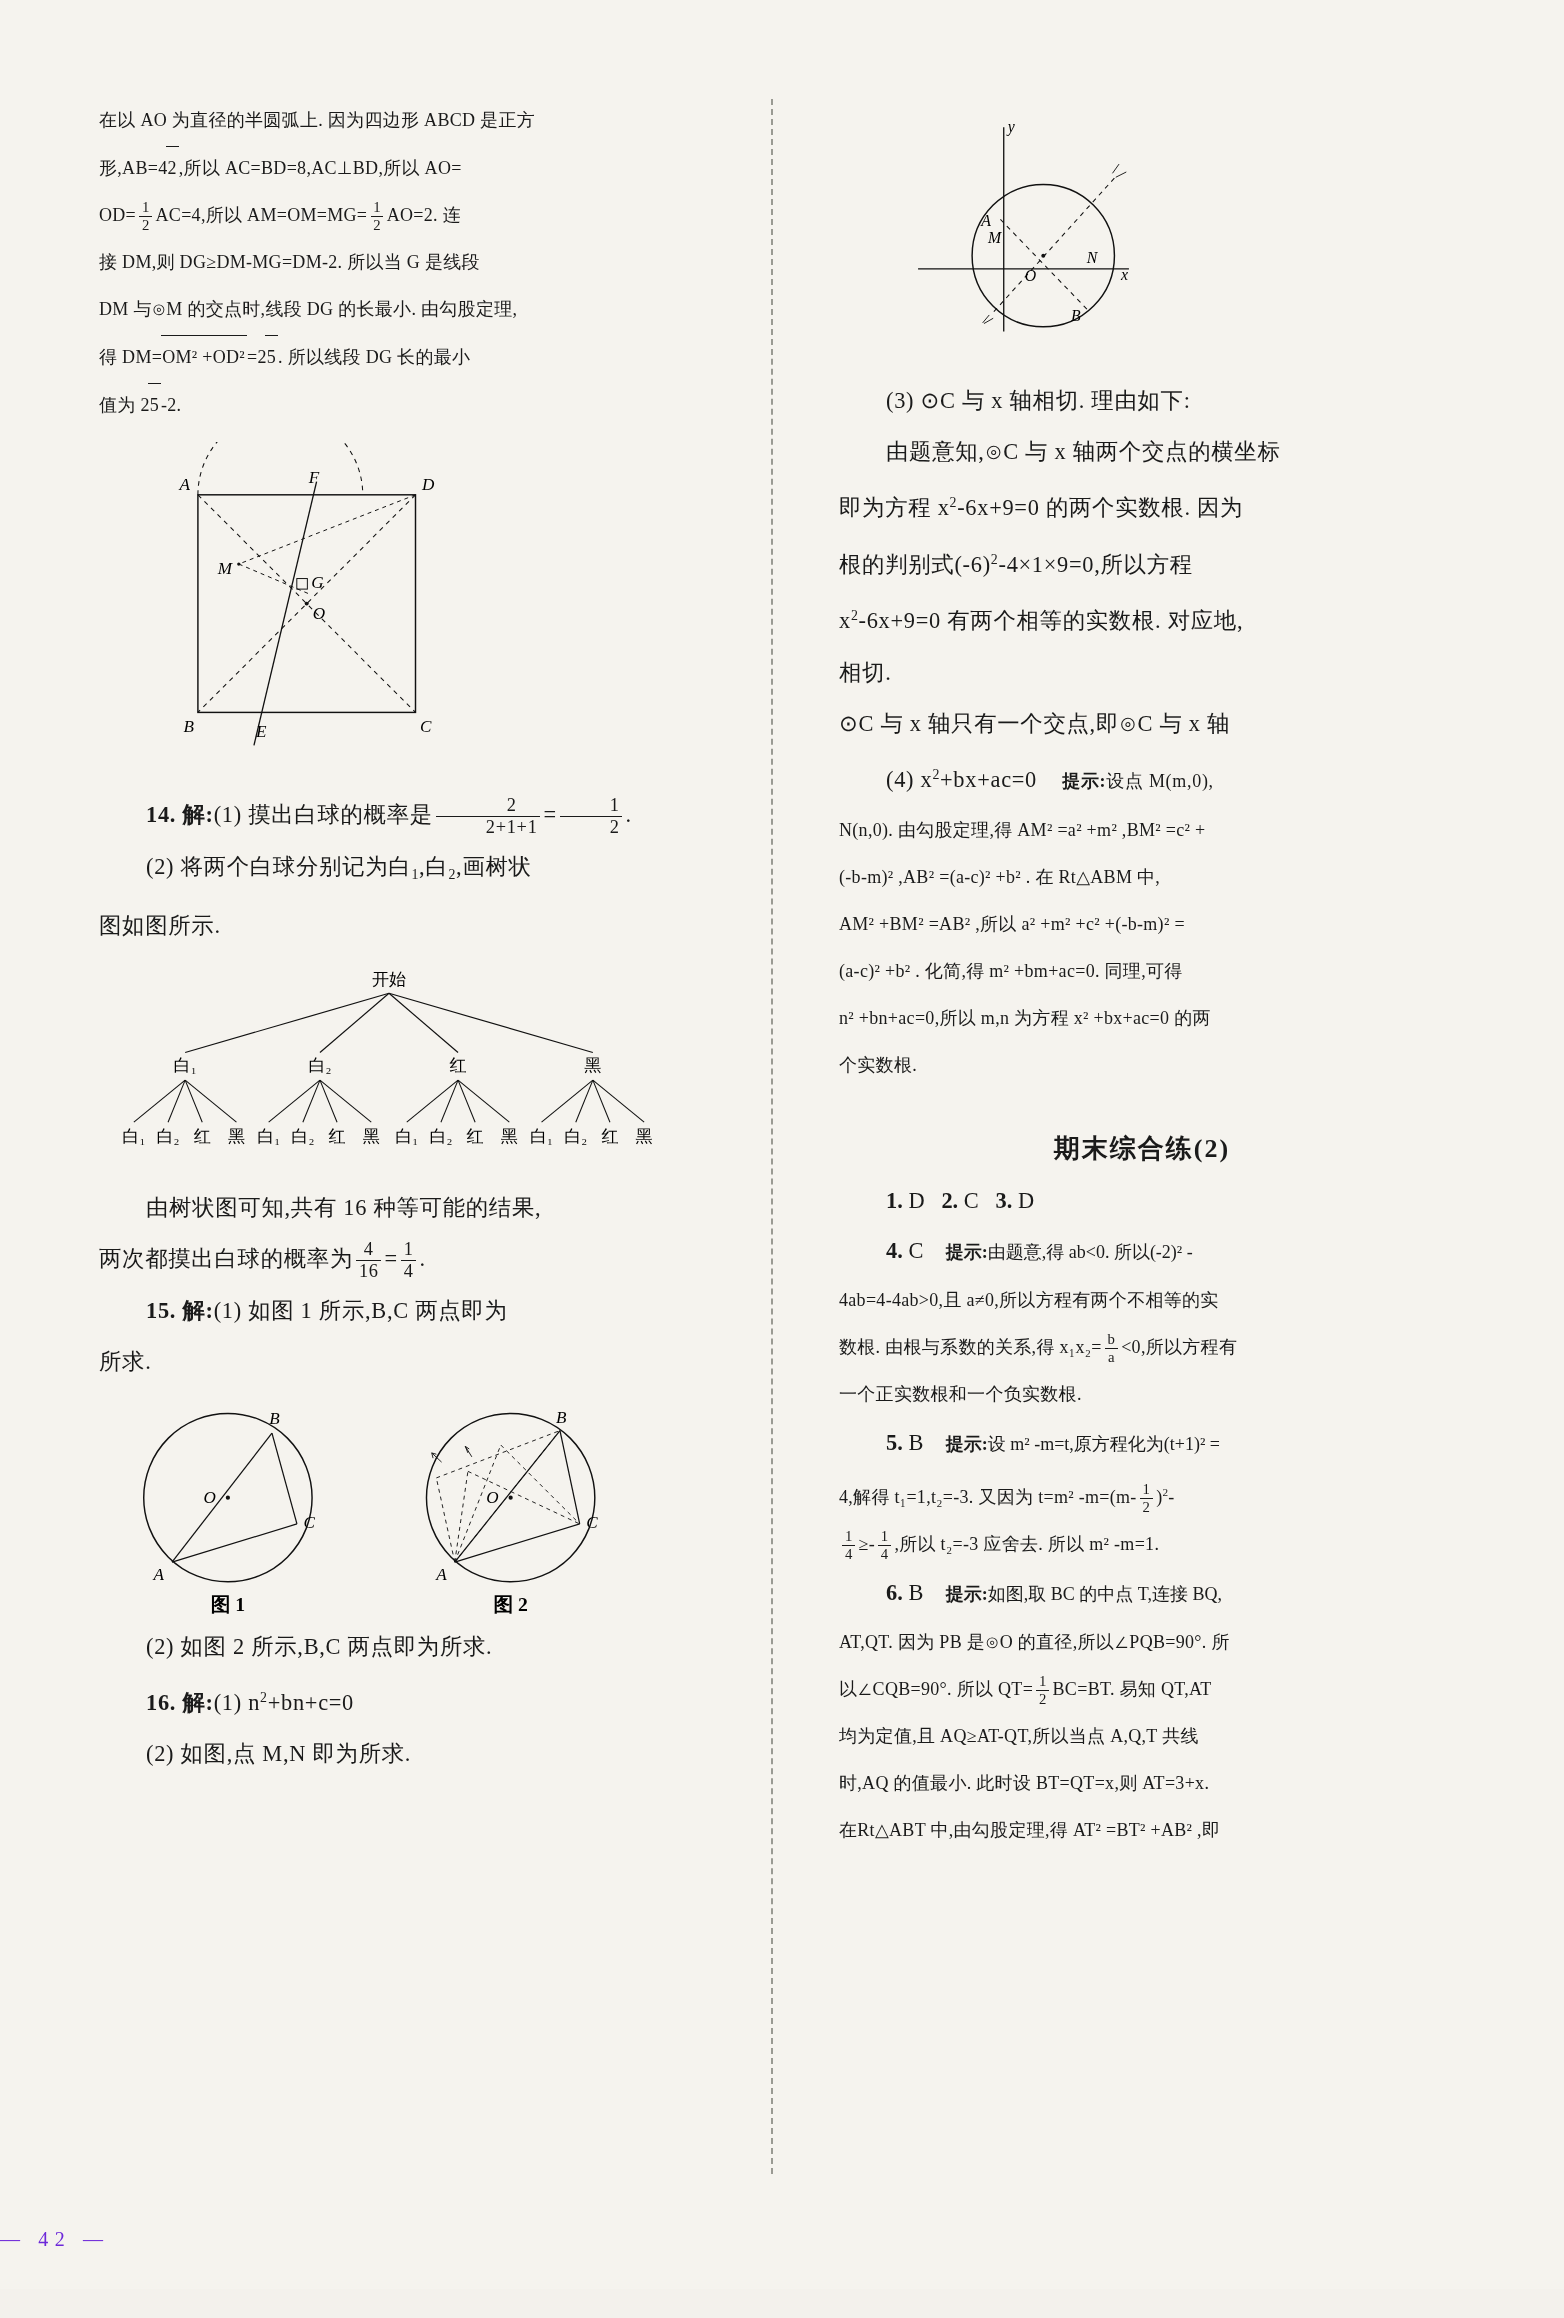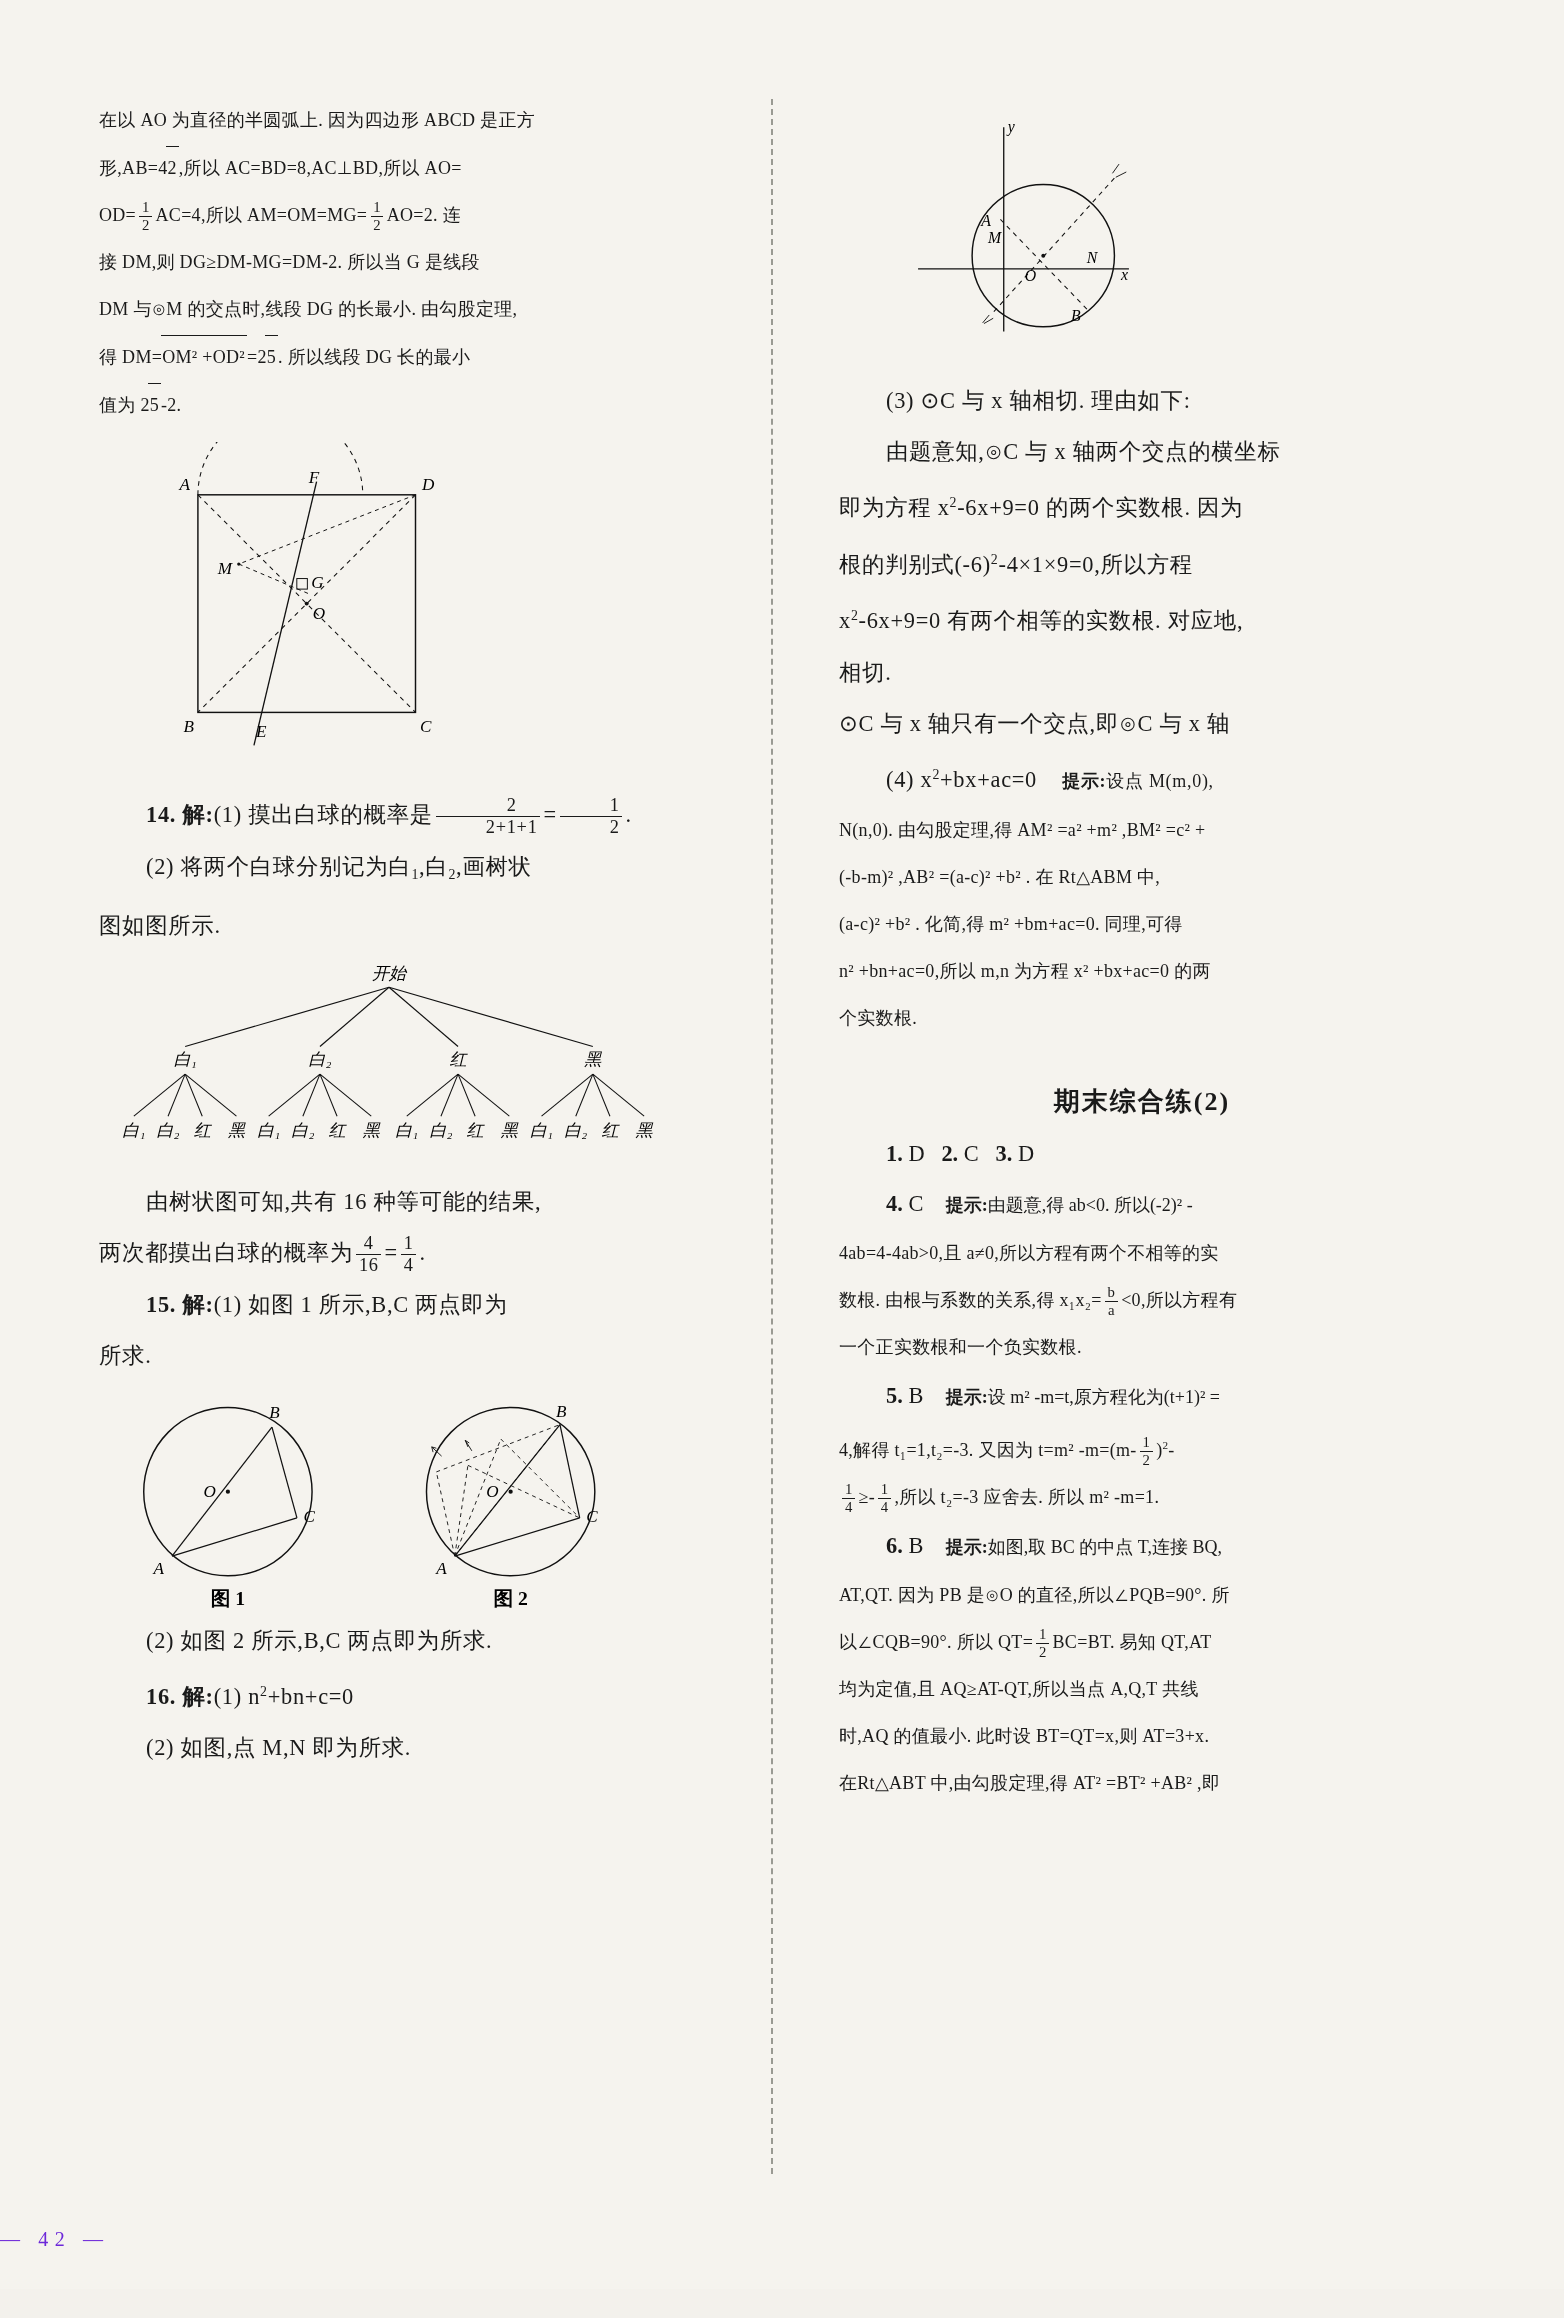--- a/index.html
+++ b/index.html
@@ -79,21 +79,21 @@
   .secttitle{
     text-align:center;
     font-weight:bold;
     font-size:26px;
     letter-spacing:2px;
     margin:44px 0 12px 0;
   }
   .ansrow{font-size:22.4px;line-height:46px;}
   .ansrow .lbl{font-weight:bold;}
   .hint{font-size:18px;}
-  .tree{margin:12px auto 0 auto;font-style:italic;}
+  .tree{margin:18px auto 0 auto;}
   svg{display:block;}
 </style>
 </head>
 <body>
 
 <div class="page">
   <div class="columns">
 
     <div class="col col-left">
 
@@ -315,20 +315,21 @@
       </p>
       <p class="bg"><span>相切.</span></p>
       <p class="bg"><span>⊙C 与 x 轴只有一个交点,即⊙C 与 x 轴</span></p>
 
       <p class="bg indent">
         <span>(4) x</span><sup>2</sup><span>+bx+ac=0</span>
         &nbsp;&nbsp;&nbsp;<span class="hint bold">提示:</span><span class="hint">设点 M(m,0),</span>
       </p>
       <p class="sm"><span>N(n,0). 由勾股定理,得 AM² =a² +m² ,BM² =c² +</span></p>
       <p class="sm"><span>(-b-m)² ,AB² =(a-c)² +b² . 在 Rt△ABM 中,</span></p>
+      <p class="sm"><span>AM² +BM² =AB² ,所以 a² +m² +c² +(-b-m)² =</span></p>
       <p class="sm"><span>(a-c)² +b² . 化简,得 m² +bm+ac=0. 同理,可得</span></p>
       <p class="sm"><span>n² +bn+ac=0,所以 m,n 为方程 x² +bx+ac=0 的两</span></p>
       <p class="sm"><span>个实数根.</span></p>
 
       <p class="secttitle">期末综合练(2)</p>
 
       <p class="ansrow indent">
         <span class="lbl">1.</span>&nbsp;<span>D</span>&nbsp;&nbsp;
         <span class="lbl">2.</span>&nbsp;<span>C</span>&nbsp;&nbsp;
         <span class="lbl">3.</span>&nbsp;<span>D</span>

